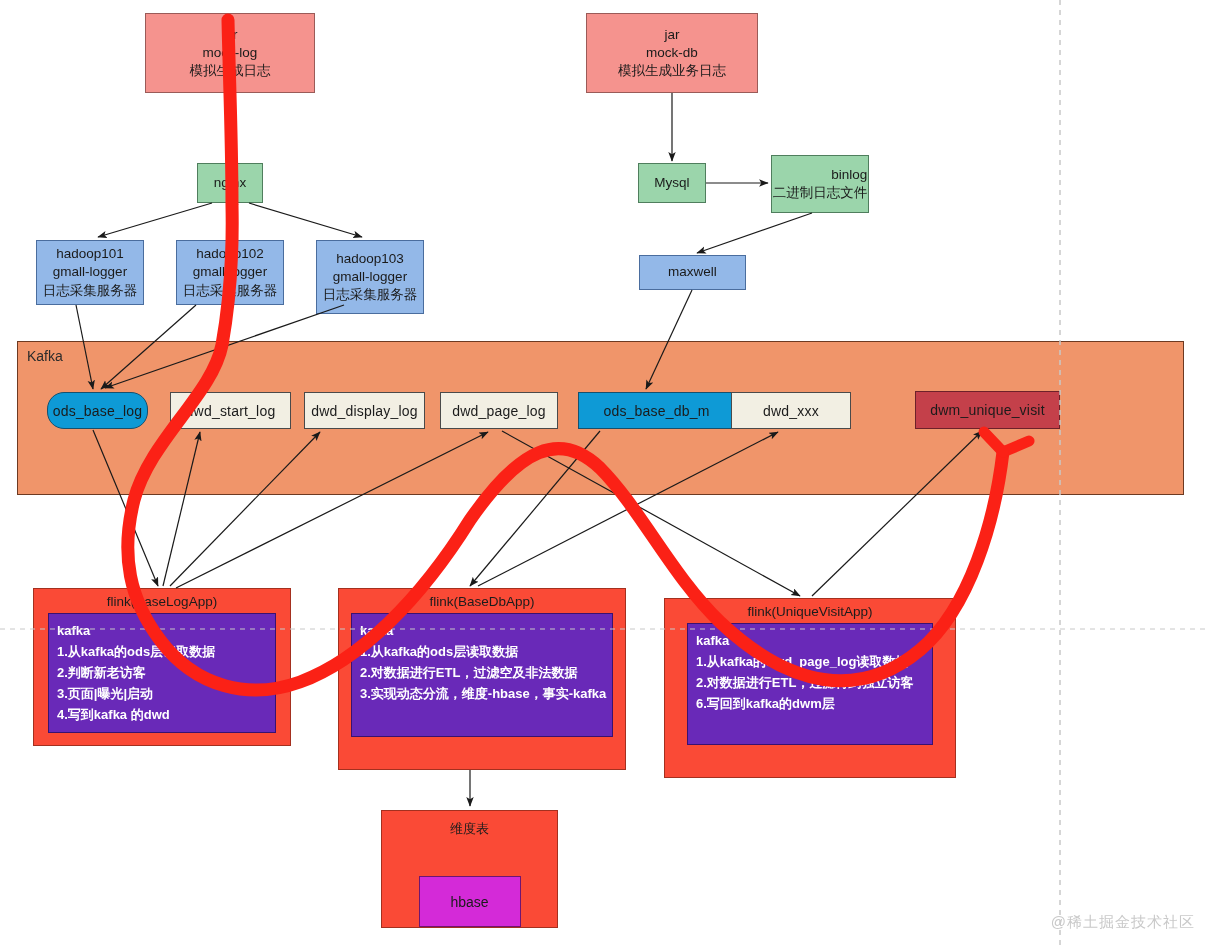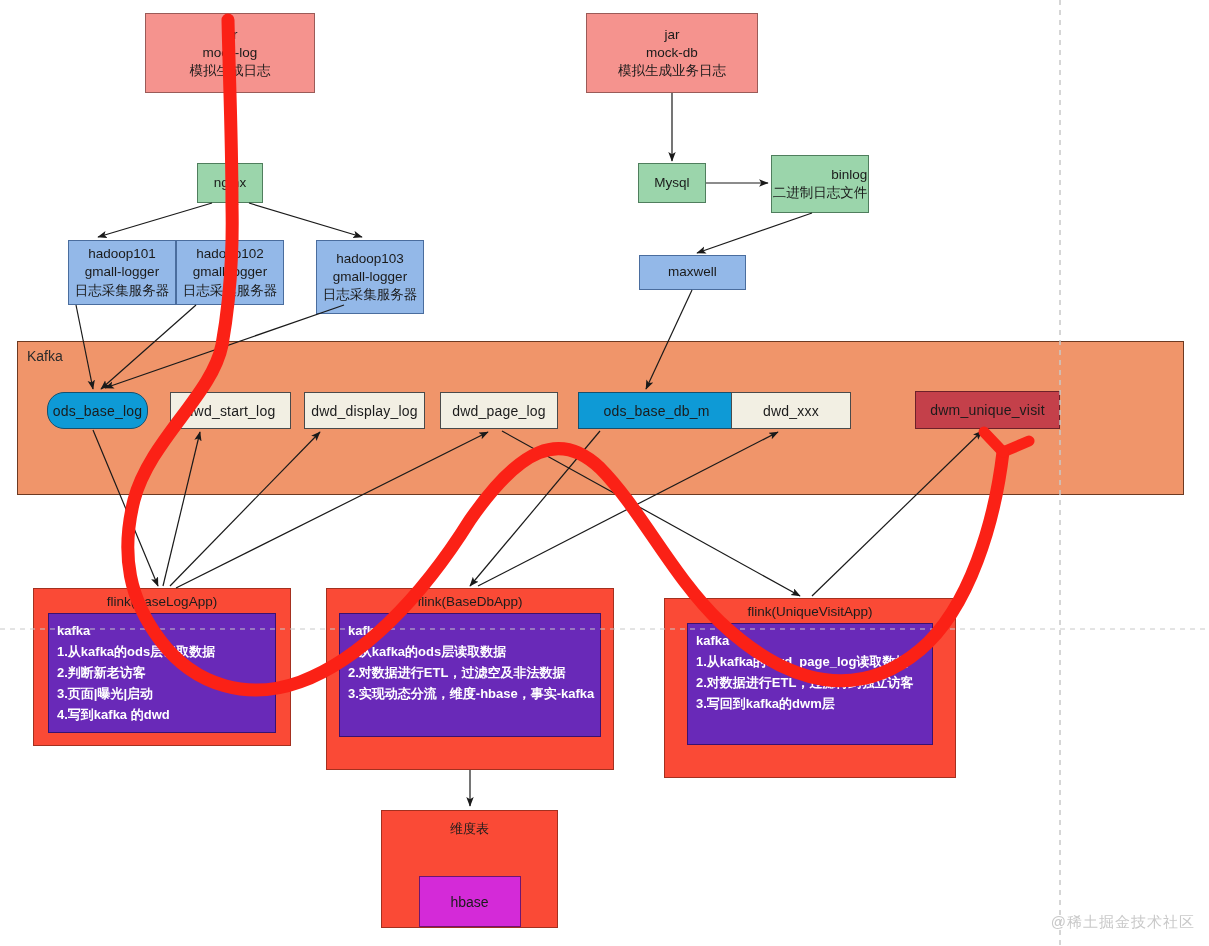--- a/index.html
+++ b/index.html
@@ -120,21 +120,21 @@
 
   <div class="node green" style="left:197px;top:163px;width:66px;height:40px;">nginx</div>
 
   <div class="node green" style="left:638px;top:163px;width:68px;height:40px;">Mysql</div>
 
   <div class="node green" style="left:771px;top:155px;width:98px;height:58px;text-align:right;">binlog
 二进制日志文件</div>
 
   <div class="node blue" style="left:639px;top:255px;width:107px;height:35px;">maxwell</div>
 
-  <div class="node blue" style="left:36px;top:240px;width:108px;height:65px;margin-left:32px;">hadoop101
+  <div class="node blue" style="left:36px;top:240px;width:108px;height:65px;">hadoop101
 gmall-logger
 日志采集服务器</div>
   <div class="node blue" style="left:176px;top:240px;width:108px;height:65px;">hadoop102
 gmall-logger
 日志采集服务器</div>
   <div class="node blue" style="left:316px;top:240px;width:108px;height:74px;">hadoop103
 gmall-logger
 日志采集服务器</div>
 
   <div class="kafka-band" style="position:absolute;left:17px;top:341px;width:1165px;height:152px;"></div>
@@ -152,37 +152,37 @@
     <div class="flink-title">flink(BaseLogApp)</div>
     <div class="flink-inner" style="width:228px;height:120px;">
       <span class="ln">kafka</span>
       <span class="ln">1.从kafka的ods层读取数据</span>
       <span class="ln">2.判断新老访客</span>
       <span class="ln">3.页面|曝光|启动</span>
       <span class="ln">4.写到kafka 的dwd</span>
     </div>
   </div>
 
-  <div class="flinkbox" style="left:326px;top:588px;width:288px;height:182px;">
+  <div class="flinkbox" style="left:338px;top:588px;width:288px;height:182px;">
     <div class="flink-title">flink(BaseDbApp)</div>
     <div class="flink-inner" style="width:262px;height:124px;">
       <span class="ln">kafka</span>
       <span class="ln">1.从kafka的ods层读取数据</span>
       <span class="ln">2.对数据进行ETL，过滤空及非法数据</span>
       <span class="ln">3.实现动态分流，维度-hbase，事实-kafka</span>
     </div>
   </div>
 
   <div class="flinkbox" style="left:664px;top:598px;width:292px;height:180px;">
     <div class="flink-title">flink(UniqueVisitApp)</div>
     <div class="flink-inner" style="width:246px;height:122px;">
       <span class="ln">kafka</span>
       <span class="ln">1.从kafka的dwd_page_log读取数据</span>
       <span class="ln">2.对数据进行ETL，过滤得到独立访客</span>
-      <span class="ln">3.写回到kafka的dwm层</span>
+      <span class="ln">6.写回到kafka的dwm层</span>
     </div>
   </div>
 
   <div class="dimbox" style="left:381px;top:810px;width:177px;height:118px;">
     <div class="dim-title">维度表</div>
     <div class="hbase" style="width:100px;height:56px;">hbase</div>
   </div>
 
   <svg class="layer">
     <defs>

